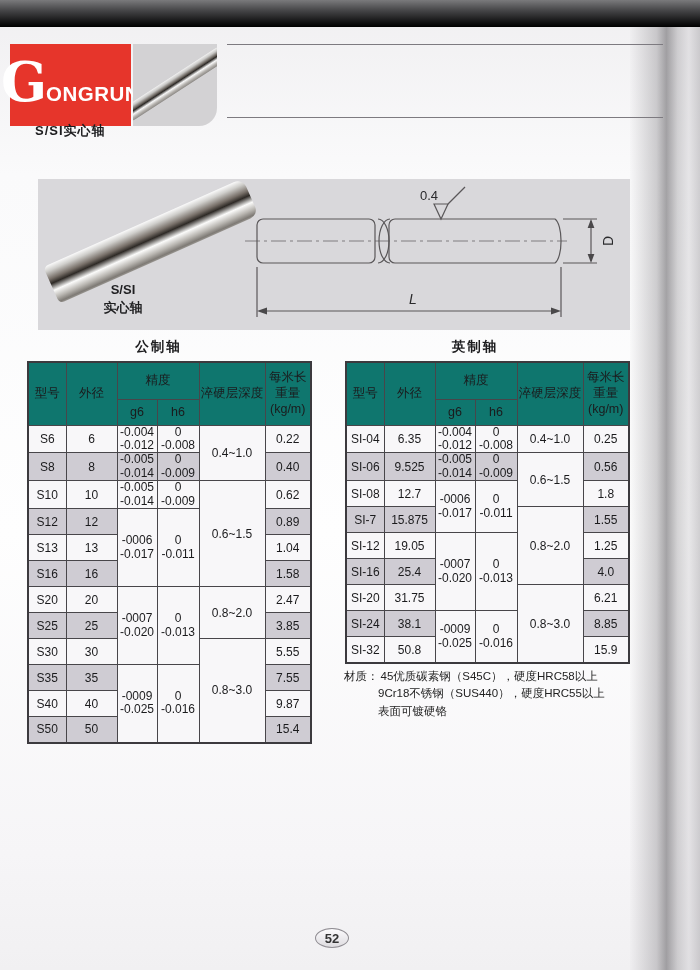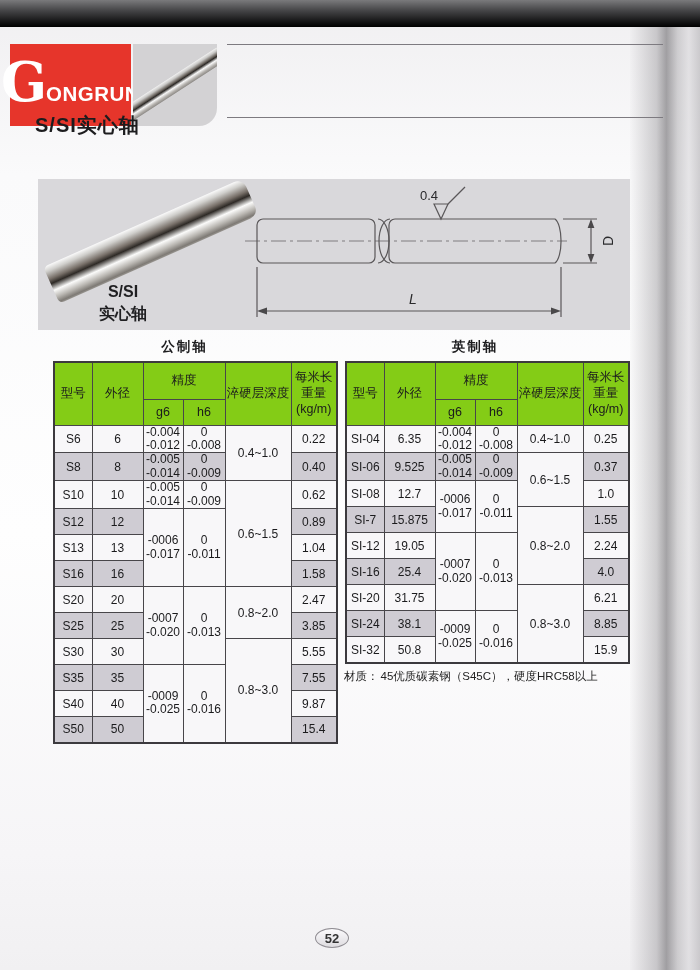--- a/index.html
+++ b/index.html
@@ -20,37 +20,37 @@
   
   .logo-block{position:absolute;left:10px;top:44px;width:121px;height:82px;background:#e6352b;
     display:flex;align-items:baseline;justify-content:center;padding-top:14px;box-sizing:border-box;}
   .logo-g{font-family:"DejaVu Serif","Liberation Serif",serif;font-weight:bold;font-size:54px;line-height:.9;color:#fff;margin-right:-1px;}
   .logo-rest{font-weight:bold;font-size:20.5px;letter-spacing:.5px;color:#fff;}
   .logo-thumb{position:absolute;left:133px;top:44px;width:84px;height:82px;background:#d3d2d4;
     border-radius:0 0 18px 0;overflow:hidden;}
   .thumb-shaft{position:absolute;left:-14px;top:32px;width:112px;height:16px;transform:rotate(-33deg);
     background:linear-gradient(180deg,#f2f2f2 0%,#c9c8c6 18%,#6b655f 38%,#2c2926 48%,#f8f8f8 66%,#b5b2ae 84%,#8b8884 100%);
     border-radius:3px;}
-  .page-title{position:absolute;left:35px;top:112px;font-size:20px;font-weight:bold;letter-spacing:1px;}
+  .page-title{position:absolute;left:35px;top:122px;font-size:13px;font-weight:bold;letter-spacing:1px;}
   
   .image-panel{position:absolute;left:38px;top:179px;width:592px;height:151px;background:#d9d8db;}
   .photo-shaft{position:absolute;left:4px;top:42px;width:218px;height:40px;transform:rotate(-24deg);
     background:linear-gradient(180deg,#fafafa 0%,#cfcecb 14%,#776f68 34%,#2e2a26 46%,#fbfbfa 64%,#b8b5b0 82%,#7e7a75 95%,#9a9792 100%);
     border-radius:5px 9px 9px 5px;}
-  .photo-label{position:absolute;left:40px;top:102px;width:90px;text-align:center;font-size:16px;font-weight:bold;line-height:1.35;color:#1f1f21;}
+  .photo-label{position:absolute;left:40px;top:102px;width:90px;text-align:center;font-size:13px;font-weight:bold;line-height:1.35;color:#1f1f21;}
   .drawing-svg{position:absolute;left:205px;top:6px;}
   
   .tbl-wrap{position:absolute;top:338px;}
-  .tbl-wrap.metric{left:53px;width:263px;}
+  .tbl-wrap.metric{left:27px;width:263px;}
   .tbl-wrap.imperial{left:345px;width:260px;}
   .tbl-title{text-align:center;font-size:13.5px;font-weight:bold;letter-spacing:2px;margin-bottom:5px;}
   table.spec{border-collapse:collapse;table-layout:fixed;width:283px;background:#f8f7f9;border:2px solid #3c3a3e;}
   table.spec th,table.spec td{border:1.5px solid #48464a;padding:0;text-align:center;vertical-align:middle;
     font-size:12px;font-weight:normal;color:#1b1b1d;}
-  table.spec thead th{background:#84cc16;font-size:12.5px;}
+  table.spec thead th{background:#0f766e;font-size:12.5px;}
   tr.h1{height:37px;} tr.h2{height:26px;} tbody tr{height:26px;margin-left:8px;}
   .weight-h{font-size:11px;line-height:1.25;white-space:pre-line;}
   .depth-h{font-size:11.5px;}
   td.tol{text-align:left;padding-left:2px;font-size:11px;line-height:1.12;white-space:pre-line;}
   td.sh{background:#cfccd3;}
   .c-model{width:38px;}.c-od{width:51px;}.c-g6{width:40px;}.c-h6{width:42px;}.c-depth{width:66px;}.c-weight{width:46px;}
   
   .notes{position:absolute;left:344px;top:668px;width:310px;font-size:11.5px;line-height:1.5;color:#222;}
   .notes .indent{margin-left:34px;}
   .note-prefix{margin-right:2px;}
@@ -278,45 +278,45 @@
           <td>0.25</td>
         </tr>
         <tr>
           <td class="sh">SI-06</td>
           <td class="sh">9.525</td>
           <td class="tol sh">-0.005
 -0.014</td>
           <td class="tol sh">0
 -0.009</td>
           <td rowspan="2">0.6~1.5</td>
-          <td class="sh">0.37</td>
+          <td class="sh">0.56</td>
         </tr>
         <tr>
           <td>SI-08</td>
           <td>12.7</td>
           <td rowspan="2" class="tol">-0006
 -0.017</td>
           <td rowspan="2" class="tol">0
 -0.011</td>
-          <td>1.0</td>
+          <td>1.8</td>
         </tr>
         <tr>
           <td class="sh">SI-7</td>
           <td class="sh">15.875</td>
           <td rowspan="3">0.8~2.0</td>
           <td class="sh">1.55</td>
         </tr>
         <tr>
           <td>SI-12</td>
           <td>19.05</td>
           <td rowspan="3" class="tol">-0007
 -0.020</td>
           <td rowspan="3" class="tol">0
 -0.013</td>
-          <td>2.24</td>
+          <td>1.25</td>
         </tr>
         <tr>
           <td class="sh">SI-16</td>
           <td class="sh">25.4</td>
           <td class="sh">4.0</td>
         </tr>
         <tr>
           <td>SI-20</td>
           <td>31.75</td>
           <td rowspan="3">0.8~3.0</td>
@@ -335,18 +335,20 @@
           <td>SI-32</td>
           <td>50.8</td>
           <td>15.9</td>
         </tr>
       </tbody>
     </table>
   </div>
 
   <div class="notes">
     <div><span class="note-prefix">材质：</span><span>45优质碳素钢（S45C），硬度HRC58以上</span></div>
+    <div class="indent">9Cr18不锈钢（SUS440），硬度HRC55以上</div>
+    <div class="indent">表面可镀硬铬</div>
   </div>
 
   <div class="page-badge">
     <span>52</span>
   </div>
 </div>
 
 </body></html>

